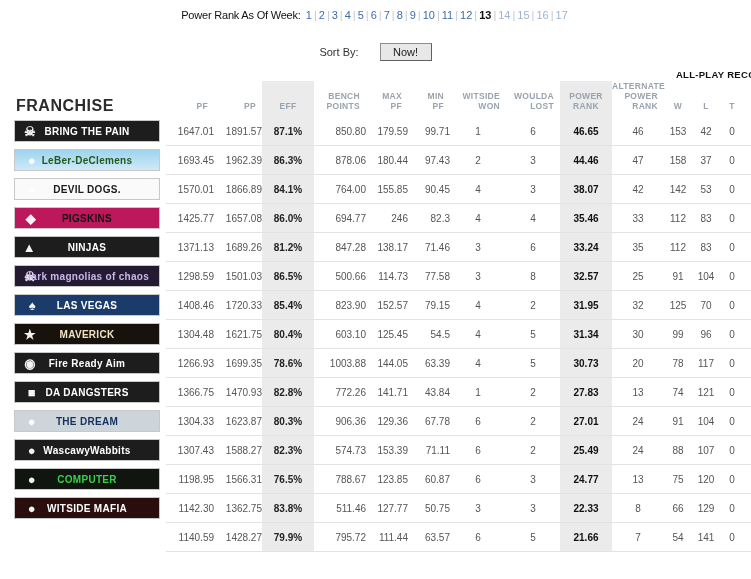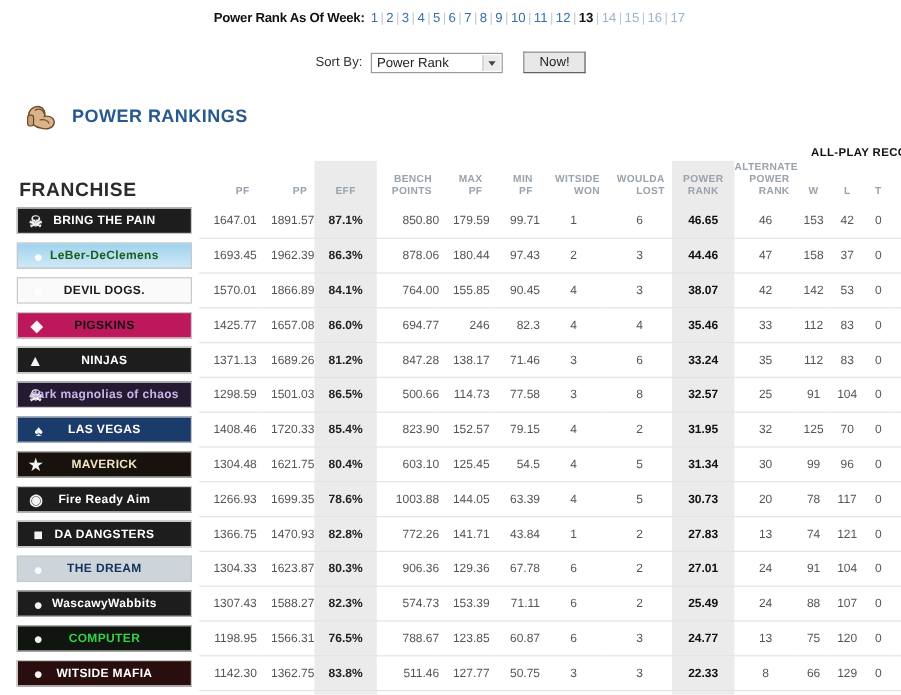--- a/index.html
+++ b/index.html
@@ -14,21 +14,21 @@
 
   
   .weekbar{
     text-align:center;
     padding-top:9px;
     font-size:11px;
     line-height:13px;
     white-space:nowrap;
   }
   .weekbar .wlabel{
-    font-weight:bold;color:#111;font-size:11px;letter-spacing:-.2px;
+    font-weight:normal;color:#111;font-size:11px;letter-spacing:-.2px;
   }
   .weekbar .wlist{display:inline;}
   .weekbar a{
     color:#3b6ea8;text-decoration:none;font-size:11px;padding:0 2px;
   }
   .weekbar a.future{color:#9fb4cc;}
   .weekbar a.current{color:#111;font-weight:bold;}
   .weekbar .sep{color:#c0c8d2;font-size:11px;padding:0 0px;}
 
   
@@ -139,38 +139,23 @@
 
 <div class="page">
 
   <div class="weekbar">
     <span class="wlabel">Power Rank As Of Week:</span>
     <span class="wlist" id="week-list"><a href="#" class="">1</a><span class="sep">|</span><a href="#" class="">2</a><span class="sep">|</span><a href="#" class="">3</a><span class="sep">|</span><a href="#" class="">4</a><span class="sep">|</span><a href="#" class="">5</a><span class="sep">|</span><a href="#" class="">6</a><span class="sep">|</span><a href="#" class="">7</a><span class="sep">|</span><a href="#" class="">8</a><span class="sep">|</span><a href="#" class="">9</a><span class="sep">|</span><a href="#" class="">10</a><span class="sep">|</span><a href="#" class="">11</a><span class="sep">|</span><a href="#" class="">12</a><span class="sep">|</span><a href="#" class="current">13</a><span class="sep">|</span><a href="#" class="future">14</a><span class="sep">|</span><a href="#" class="future">15</a><span class="sep">|</span><a href="#" class="future">16</a><span class="sep">|</span><a href="#" class="future">17</a></span>
   </div>
 
   <div class="sortrow">
     <span class="lbl">Sort By:</span>
-    <span class="selwrap">
-      <span class="selval">Power Rank</span>
-      <span class="arrow"></span>
-    </span>
     <span class="nowbtn">Now!</span>
   </div>
 
-  <div class="titlerow">
-    <span class="muscle">
-      <svg width="30" height="28" viewBox="0 0 30 28">
-        <path d="M4 15 C3 9, 8 5, 13 6 C17 7, 18 11, 17 14 C22 13, 26 16, 25 20 C24 24, 19 25, 15 24 C10 23, 5 21, 4 15 Z" fill="#d9b48a" stroke="#6d4a27" stroke-width="1.2"></path>
-        <path d="M9 9 C12 7, 16 8, 17 12" fill="none" stroke="#6d4a27" stroke-width="1"></path>
-        <path d="M13 17 C16 16, 20 17, 21 20" fill="none" stroke="#6d4a27" stroke-width="1"></path>
-        <rect x="3" y="13" width="5" height="9" rx="2" fill="#c9a177" stroke="#6d4a27" stroke-width="1"></rect>
-      </svg>
-    </span>
-    <span class="ptitle">POWER RANKINGS</span>
-  </div>
 
   <table class="pr">
     <colgroup>
       <col style="width:152px">
         <col style="width:48px">
         <col style="width:48px">
       <col style="width:52px">
         <col style="width:52px">
         <col style="width:42px">
       <col style="width:42px">

